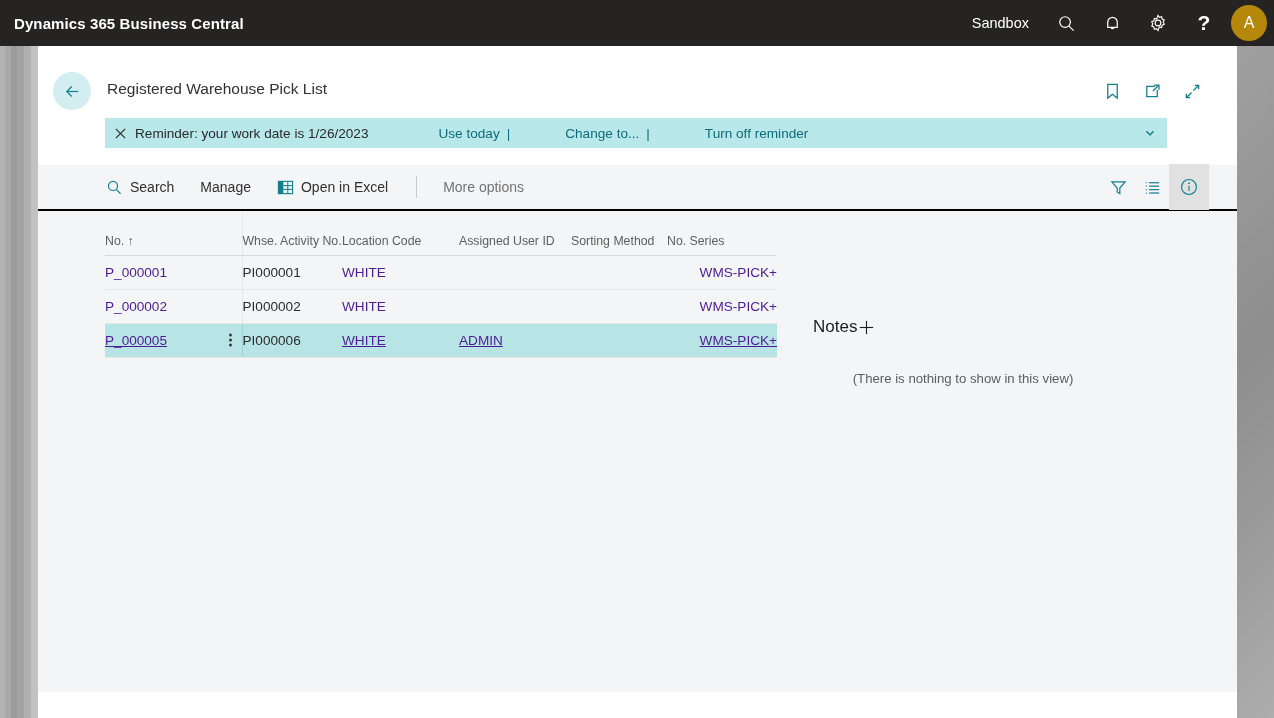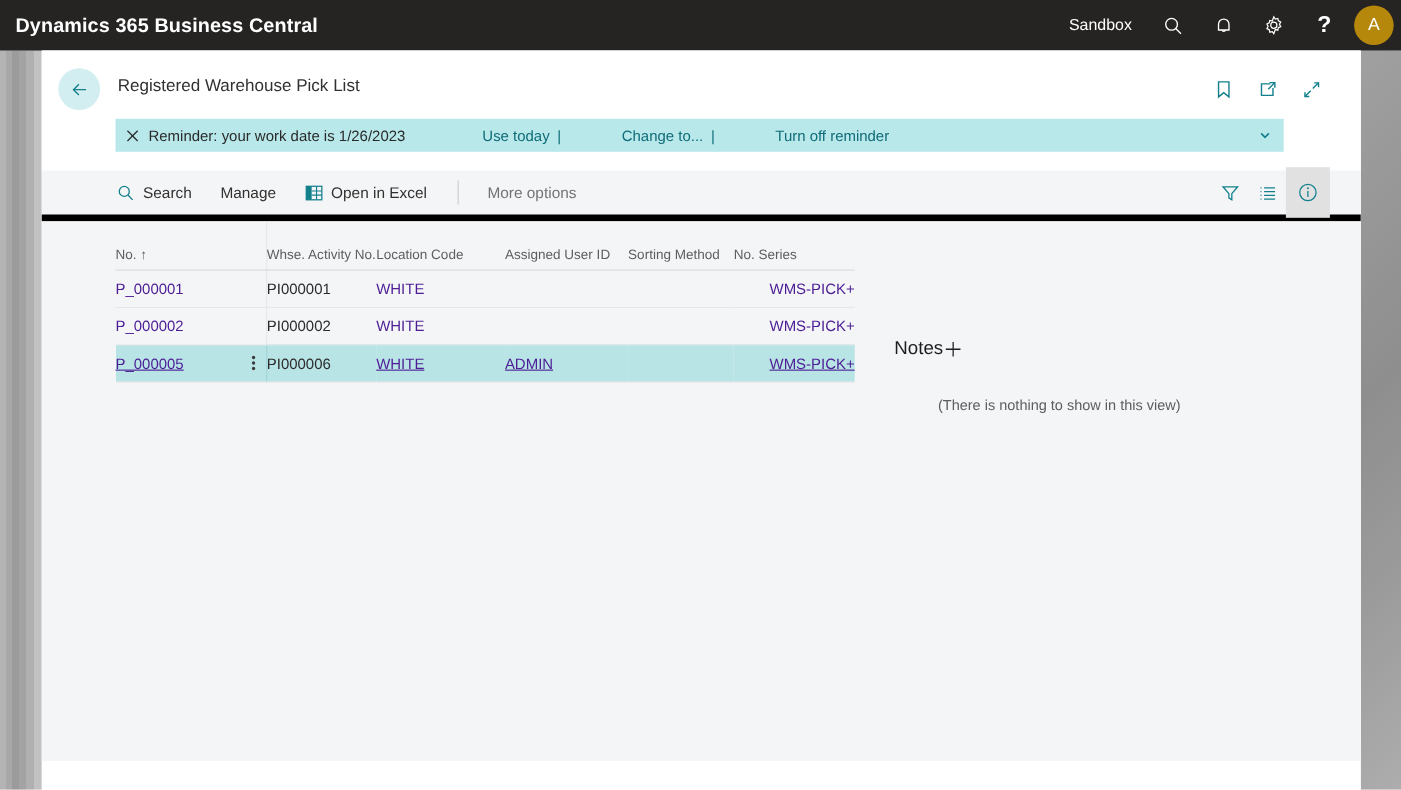--- a/index.html
+++ b/index.html
@@ -28,21 +28,21 @@
     background: linear-gradient(135deg, #a0a0a0 0%, #8e8e8e 45%, #9a9a9a 70%, #adadad 100%);
   }
 
   
   .appbar {
     position: absolute; left: 0; top: 0; width: 1274px; height: 46px;
     background: #252423;
     display: flex; align-items: center;
   }
   .app-title {
-    color: #ffffff; font-size: 18px; font-weight: bold;
+    color: #ffffff; font-size: 15px; font-weight: bold;
     margin-left: 14px; letter-spacing: .1px;
   }
   .appbar-right {
     margin-left: auto; display: flex; align-items: center; height: 35px;
   }
   .env-badge {
     color: #ffffff; font-size: 14.5px; padding: 0 14px; line-height: 46px;
   }
   .ab-icon {
     width: 46px; height: 46px; display: flex; align-items: center; justify-content: center;
@@ -53,21 +53,21 @@
   .avatar {
     width: 36px; height: 36px; border-radius: 50%;
     background: #b5880b;
     color: #ffffff; font-size: 16px;
     display: flex; align-items: center; justify-content: center;
     margin: 0 7px 0 4px;
   }
 
   
   .page {
-    position: absolute; left: 38px; top: 46px; width: 1199px; height: 646px;
+    position: absolute; left: 38px; top: 56px; width: 1199px; height: 646px;
     background: #ffffff;
   }
   .page-header { position: relative; height: 109px; background: #ffffff; }
 
   .back-btn {
     position: absolute; left: 15px; top: 16px;
     width: 38px; height: 38px; border-radius: 50%;
     background: #d2eef0;
     display: flex; align-items: center; justify-content: center;
   }
@@ -107,21 +107,21 @@
 
   
   .body {
     position: absolute; left: 0; top: 109px; width: 1199px; height: 537px;
     background: #f4f5f7;
   }
 
   
   .toolbar {
     position: relative; height: 46px; display: flex; align-items: center;
-    padding-left: 68px; border-bottom: 6px solid #000000;
+    padding-left: 68px; border-bottom: 2px solid #000000;
   }
   .tb-item {
     display: flex; align-items: center; gap: 7px;
     font-size: 14px; color: #323130; margin-right: 26px;
   }
   .tb-item.muted { color: #737373; }
   .tb-ico { display:flex; align-items:center; color:#11808c; }
   .tb-divider { width:1px; height:22px; background:#c9cacc; margin: 0 26px 0 2px; }
   .toolbar-right { margin-left: auto; display: flex; align-items: center; padding-right: 28px; }
   .tbr-btn {

